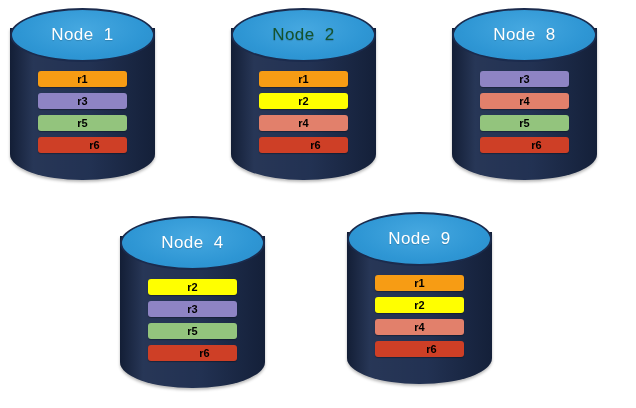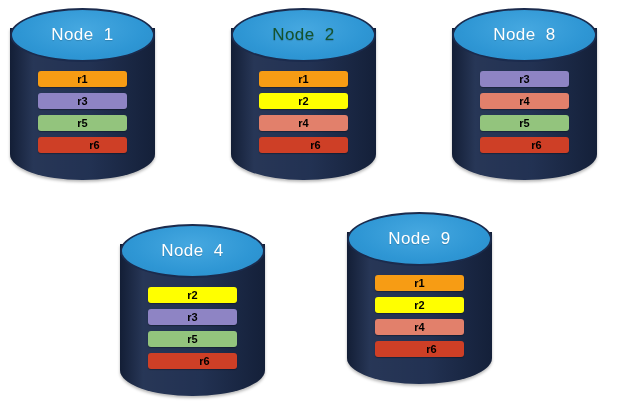--- a/index.html
+++ b/index.html
@@ -141,21 +141,21 @@
       <div class="node-body" style="background: rgb(27, 43, 77);"></div>
       <div class="node-top"></div>
       <div class="node-label" style="color: rgb(255, 255, 255);">Node  8</div>
       <div class="replicas">
         <div class="replica-bar" style="background: rgb(142, 132, 196); color: rgb(0, 0, 0);">r3</div>
         <div class="replica-bar" style="background: rgb(226, 128, 107); color: rgb(0, 0, 0);">r4</div>
         <div class="replica-bar" style="background: rgb(147, 196, 125); color: rgb(0, 0, 0);">r5</div>
         <div class="replica-bar" style="background: rgb(206, 63, 38); color: rgb(0, 0, 0);">r6</div>
       </div>
     </div>
-    <div class="node" style="left: 120px; top: 224px;">
+    <div class="node" style="left: 120px; top: 216px;">
       <div class="node-body" style="background: rgb(27, 43, 77);"></div>
       <div class="node-top"></div>
       <div class="node-label" style="color: rgb(255, 255, 255);">Node  4</div>
       <div class="replicas">
         <div class="replica-bar" style="background: rgb(255, 255, 0); color: rgb(0, 0, 0);">r2</div>
         <div class="replica-bar" style="background: rgb(142, 132, 196); color: rgb(0, 0, 0);">r3</div>
         <div class="replica-bar" style="background: rgb(147, 196, 125); color: rgb(0, 0, 0);">r5</div>
         <div class="replica-bar" style="background: rgb(206, 63, 38); color: rgb(0, 0, 0);">r6</div>
       </div>
     </div>

